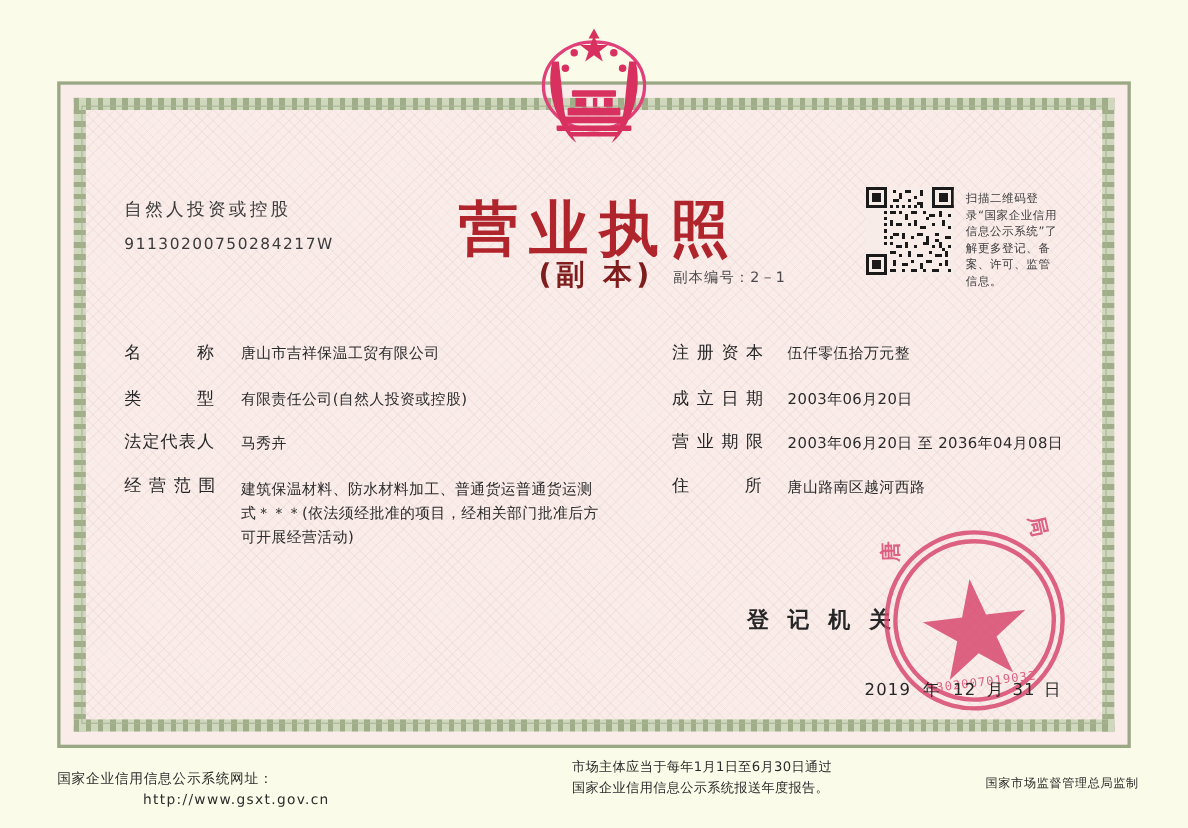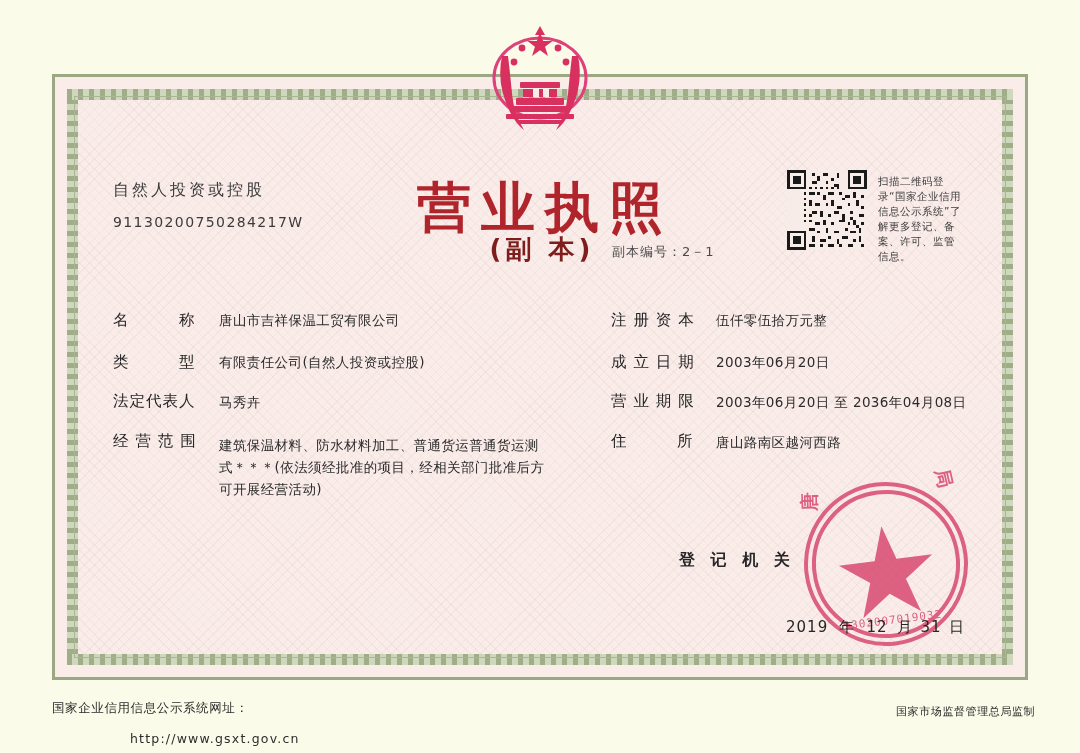--- a/index.html
+++ b/index.html
@@ -183,21 +183,21 @@
     line-height: 22px;
     width: 330px;
   }
   .bold { font-weight: normal; }
 
   
   .registrar {
     position: absolute;
     left: 679px;
     top: 550px;
-    font-size: 16px;
+    font-size: 20px;
     letter-spacing: 5px;
     color: #262626;
     font-weight: bold;
   }
   .date-line {
     position: absolute;
     left: 786px;
     top: 618px;
     font-size: 15px;
     color: #262626;
@@ -226,21 +226,21 @@
     position: absolute;
     left: 52px;
     top: 700px;
     font-size: 12.5px;
     color: #2c2c2c;
     letter-spacing: 0.6px;
   }
   .footer-left .url {
     display: block;
     margin-left: 78px;
-    margin-top: 14px;
+    margin-top: 2px;
     font-size: 12.5px;
     letter-spacing: 1.2px;
   }
   .footer-center {
     position: absolute;
     left: 520px;
     top: 688px;
     width: 240px;
     font-size: 12px;
     line-height: 19px;
@@ -448,15 +448,16 @@
   </div>
 
   <div class="date-line">
     <span class="d-year">2019</span><span class="d-sep">年</span><span class="d-m">12</span><span class="d-sep2">月</span><span class="d-d">31</span><span class="d-sep2">日</span>
   </div>
 
   <div class="footer-left">
     <span>国家企业信用信息公示系统网址：</span>
     <span class="url">http://www.gsxt.gov.cn</span>
   </div>
+  <div class="footer-center">市场主体应当于每年1月1日至6月30日通过国家企业信用信息公示系统报送年度报告。</div>
   <div class="footer-right">国家市场监督管理总局监制</div>
 
 </div>
 
 </body></html>

